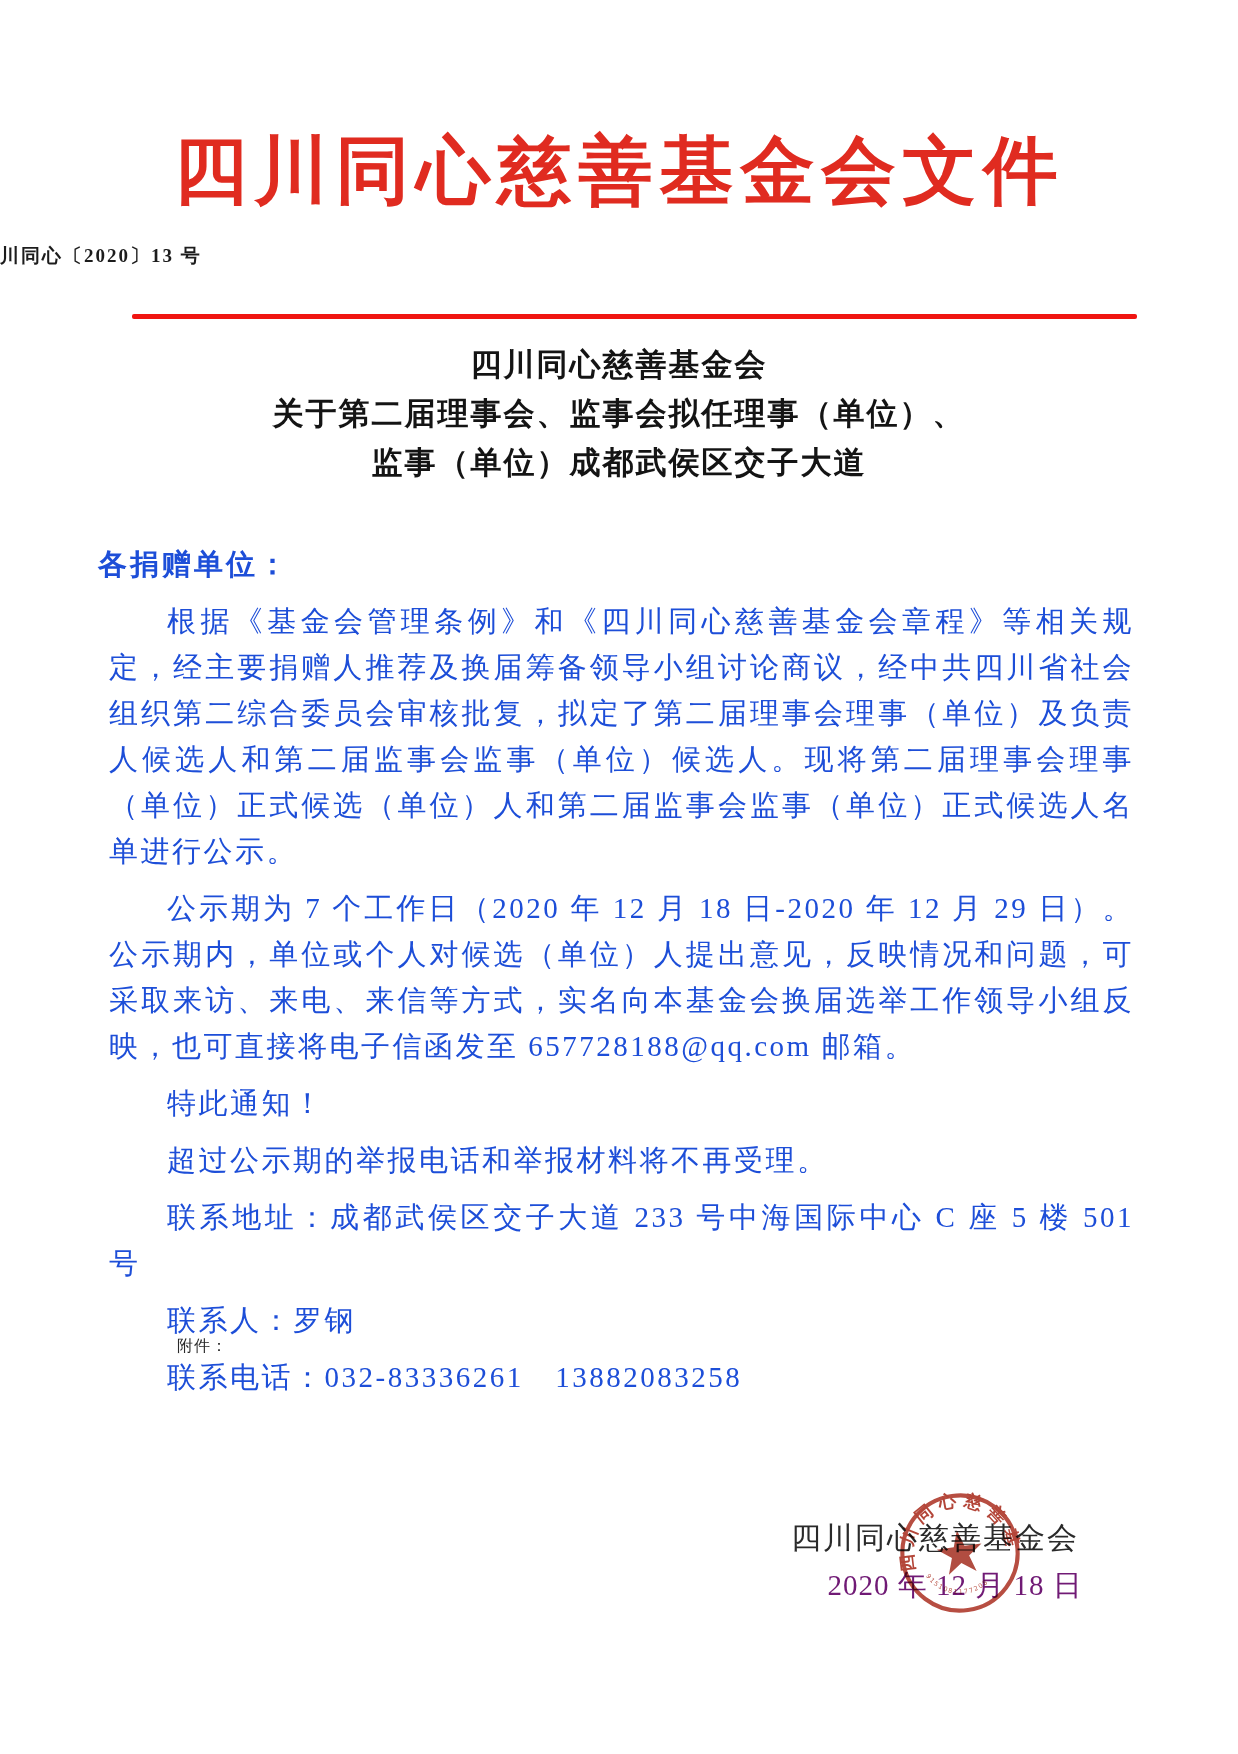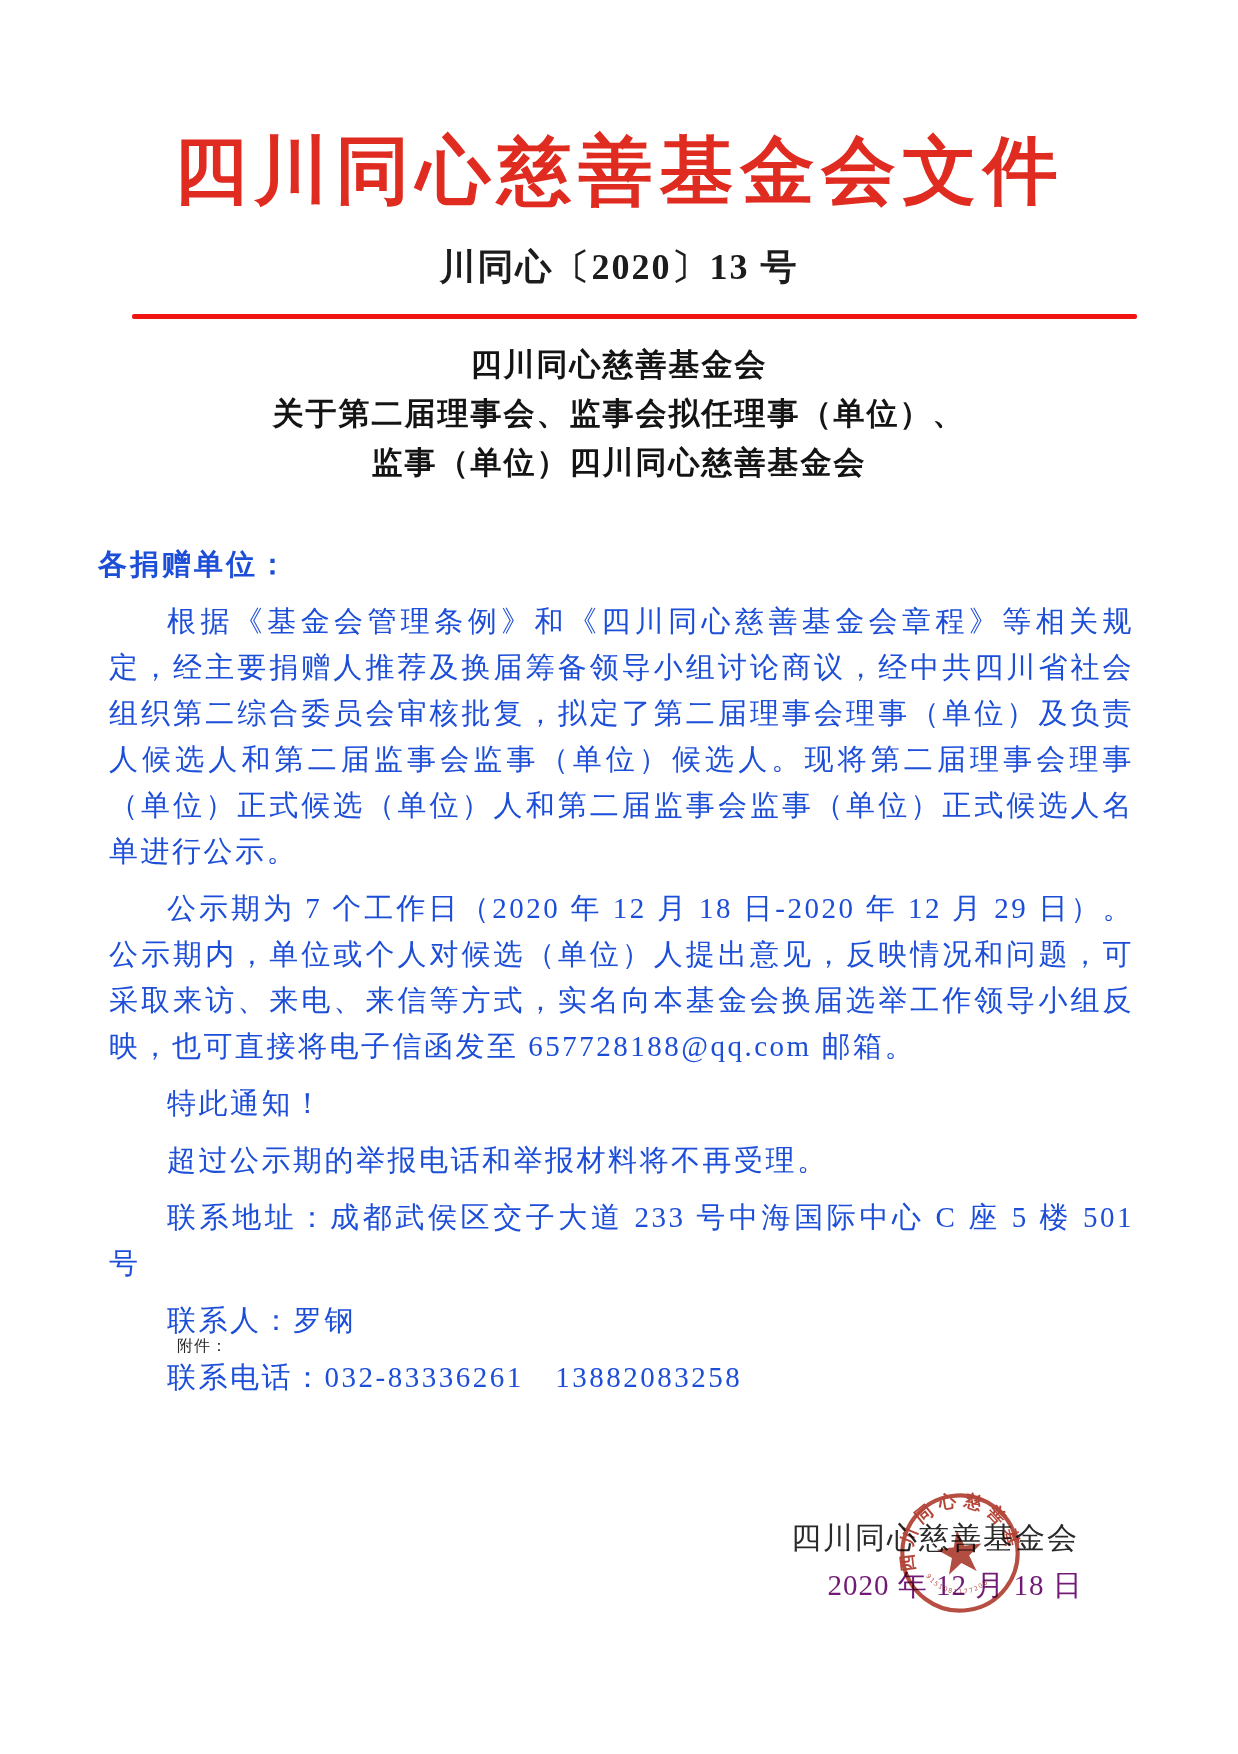--- a/index.html
+++ b/index.html
@@ -27,22 +27,22 @@
     font-weight: bold;
     letter-spacing: 7px;
     color: #e02b20;
     white-space: nowrap;
   }
   .doc-number {
     position: absolute;
     top: 243px;
     left: 0;
     width: 100%;
-    text-align: center;
-    font-size: 36px;
+    text-align: left;
+    font-size: 19px;
     font-weight: bold;
     letter-spacing: 2px;
     color: #1c1c1c;
   }
   .red-line {
     position: absolute;
     top: 314px;
     left: 132px;
     width: 1005px;
     height: 5px;
@@ -137,21 +137,21 @@
 
   <div class="letterhead">四川同心慈善基金会文件</div>
 
   <div class="doc-number">川同心〔2020〕13 号</div>
 
   <div class="red-line"></div>
 
   <div class="doc-title">
     <div>四川同心慈善基金会</div>
     <div>关于第二届理事会、监事会拟任理事（单位）、</div>
-    <div>监事（单位）四川同心慈善基金会</div>
+    <div>监事（单位）成都武侯区交子大道</div>
   </div>
 
   <div class="body-block">
     <div class="salutation">各捐赠单位：</div>
     <p class="para">根据《基金会管理条例》和《四川同心慈善基金会章程》等相关规定，经主要捐赠人推荐及换届筹备领导小组讨论商议，经中共四川省社会组织第二综合委员会审核批复，拟定了第二届理事会理事（单位）及负责人候选人和第二届监事会监事（单位）候选人。现将第二届理事会理事（单位）正式候选（单位）人和第二届监事会监事（单位）正式候选人名单进行公示。</p>
     <p class="para">公示期为 7 个工作日（2020 年 12 月 18 日-2020 年 12 月 29 日）。公示期内，单位或个人对候选（单位）人提出意见，反映情况和问题，可采取来访、来电、来信等方式，实名向本基金会换届选举工作领导小组反映，也可直接将电子信函发至 657728188@qq.com 邮箱。</p>
     <p class="para">特此通知！</p>
     <p class="para">超过公示期的举报电话和举报材料将不再受理。</p>
     <p class="para">联系地址：成都武侯区交子大道 233 号中海国际中心 C 座 5 楼 501 号</p>
     <p class="para">联系人：罗钢</p>

